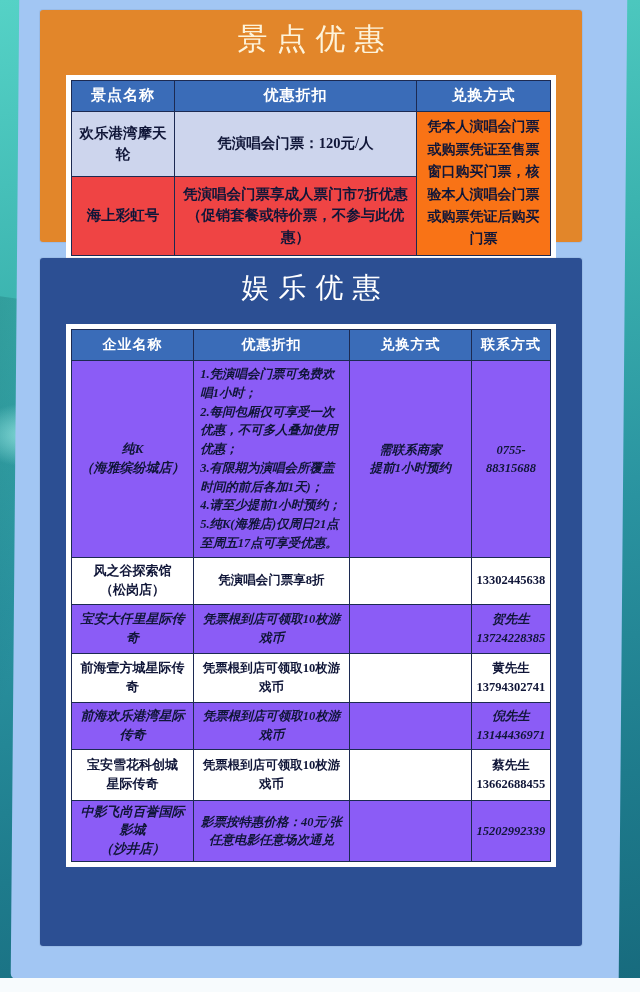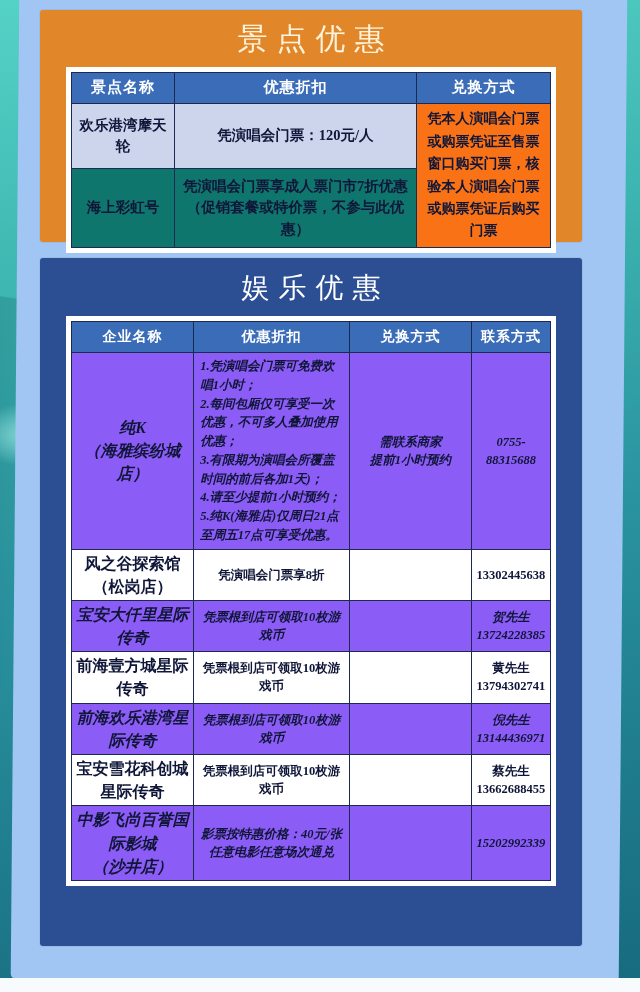--- a/index.html
+++ b/index.html
@@ -43,46 +43,46 @@
   .sec-attraction { top:10px; height:232px; background:#e2862a; }
   .sec-ent        { top:258px; height:688px; background:#2c4f93; }
 
   .sec-title {
     text-align:center; font-family:"Liberation Sans", sans-serif;
     font-weight:normal; letter-spacing:9px; padding-left:9px;
   }
   .sec-attraction .sec-title { color:#fdf3da; font-size:30px; padding-top:9px; padding-bottom:7px; }
   .sec-ent        .sec-title { color:#ffffff; font-size:28px; padding-top:11px; padding-bottom:9px; }
 
-  .tbl-wrap { margin:0 26px; background:#ffffff; border:5px solid #ffffff; }
+  .tbl-wrap { margin:8px 26px; background:#ffffff; border:5px solid #ffffff; }
 
   table { width:100%; border-collapse:collapse; table-layout:fixed; }
   th, td {
     border:1.5px solid #1c2a52;
     text-align:center; vertical-align:middle;
     font-weight:bold; color:#101638;
     padding:2px 4px;
     white-space:pre-line;
     line-height:1.45;
   }
   th {
     background:#3a6cb8; color:#ffffff;
     font-size:14px; letter-spacing:1px;
   }
   .t1 th { height:26px; font-size:15px; }
   .t1 td { font-size:14.5px; }
   .t1 .r1 td { height:60px; }
   .t1 .r2 td { height:74px; }
   .t1 .lav { background:#cdd5ed; }
-  .t1 .white { background:#0f766e; }
+  .t1 .white { background:#ef4444; }
   .t1 .merged { background:#f97316; font-size:14px; line-height:1.6; padding:0 5px; }
 
   .t2 th { height:26px; }
   .t2 td { font-size:12.5px; }
-  .t2 td.name { font-size:16px; }
+  .t2 td.name { font-size:13px; }
   .t2 tr.lav td { background:#8b5cf6;font-style:italic; }
   .t2 tr.white td { background:#ffffff; }
   .t2 td.left {
     text-align:left; padding:4px 6px; line-height:1.5; font-size:12.5px;
   }
 </style>
 </head>
 <body>
 
 <div class="bg-teal"></div>

